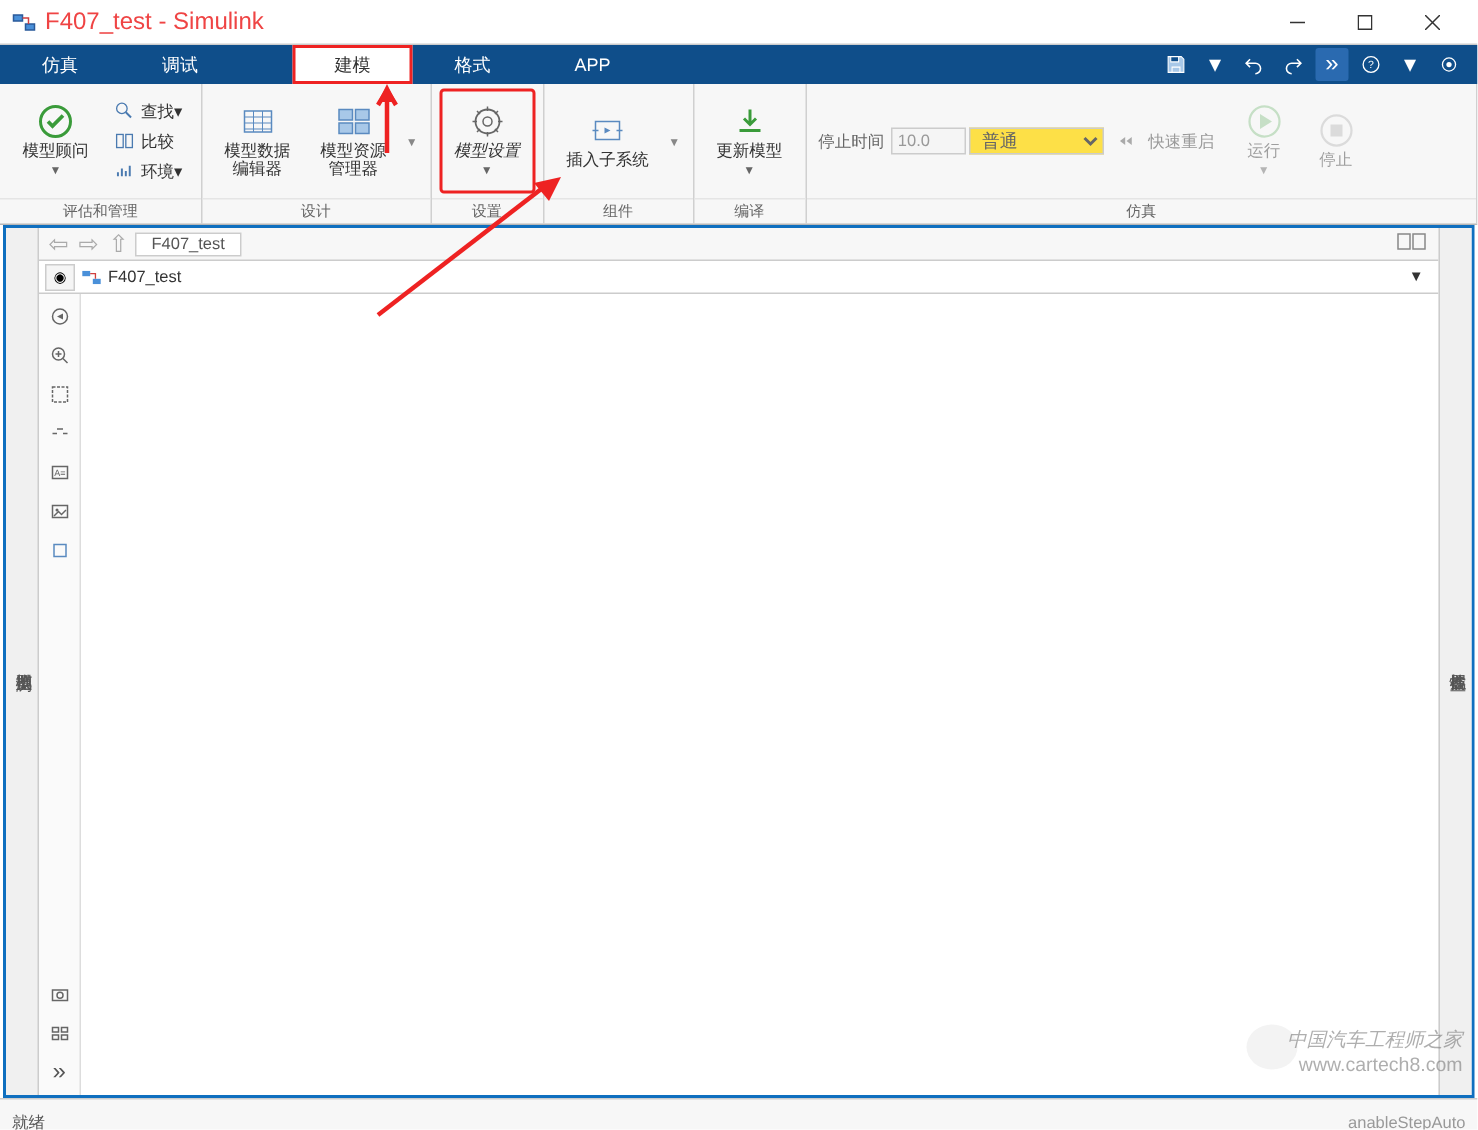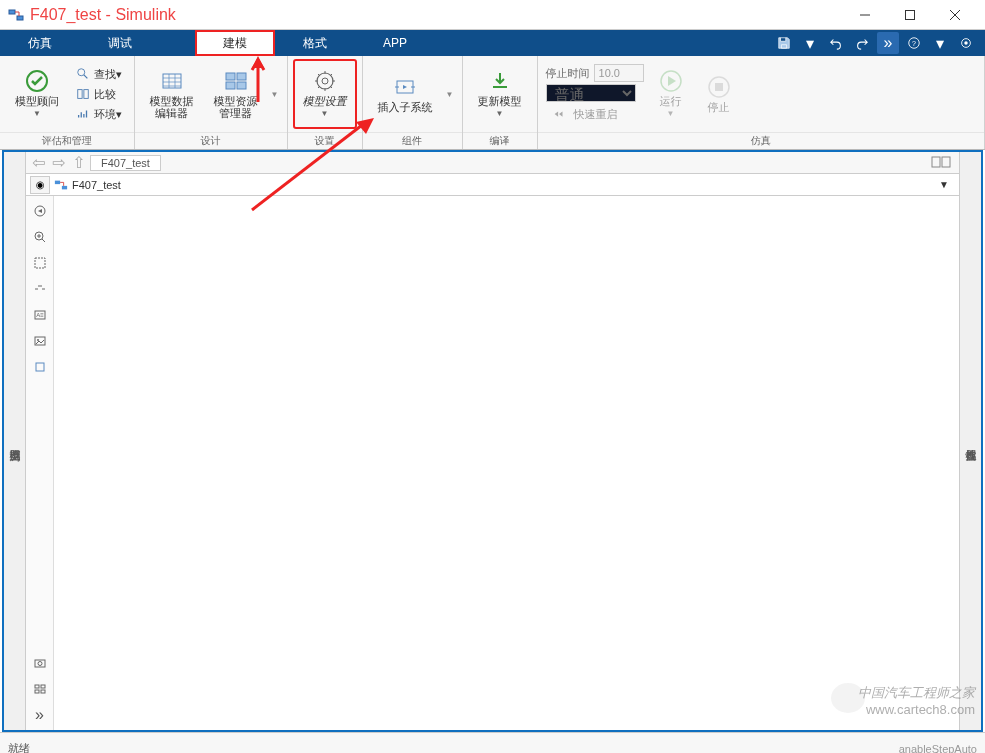--- a/index.html
+++ b/index.html
@@ -28,25 +28,25 @@
     .big-btn.highlighted { outline: 2px solid #ee2222; outline-offset: -1px; font-style: italic; }
     .big-btn.disabled { opacity: 0.45; cursor: default; }
     .big-btn svg { margin-bottom: 2px; }
     .big-btn span { text-align: center; line-height: 12px; }
     .drop-arrow { font-size: 8px; color: #666; margin-top: 1px; }
     
     .small-btn { display: flex; align-items: center; padding: 2px 6px; font-size: 11px; color: #333; cursor: pointer; height: 20px; border-radius: 2px; }
     .small-btn svg { margin-right: 4px; width: 14px; height: 14px; }
     .small-col { display: flex; flex-direction: column; gap: 0; }
     
-    .sim-controls { display: flex; flex-direction: column; gap: 2px; padding: 2px; font-size: 11px; }
+    .sim-controls { display: flex; flex-direction: row; gap: 2px; padding: 2px; font-size: 11px; }
     .sim-row { display: flex; align-items: center; gap: 4px; }
     .sim-row label { color: #666; }
     .sim-input { width: 50px; height: 18px; border: 1px solid #ccc; padding: 0 4px; font-size: 11px; background: #f5f5f5; color: #999; }
-    .sim-select { width: 90px; height: 18px; border: 1px solid #ccc; font-size: 15px; padding: 0 4px; background: #0f172a; color: #666; }
+    .sim-select { width: 90px; height: 18px; border: 1px solid #ccc; font-size: 12px; padding: 0 4px; background: #fde047; color: #666; }
     
     .splitter-btn { width: 12px; display: flex; align-items: center; justify-content: center; color: #888; cursor: pointer; font-size: 8px; }
     
     .main-area { position: relative; height: 582px; display: flex; border: 2px solid #0f6fbf; margin: 0 2px; }
     .left-sidebar, .right-sidebar { width: 22px; background: #f0f0f0; border-right: 1px solid #ccc; display: flex; align-items: center; justify-content: center; }
     .right-sidebar { border-right: none; border-left: 1px solid #ccc; }
     .vtext { writing-mode: vertical-rl; font-size: 11px; color: #555; }
     
     .canvas-wrap { flex: 1; display: flex; flex-direction: column; }
     .breadcrumb-bar { height: 22px; border-bottom: 1px solid #ccc; display: flex; align-items: center; padding: 0 4px; gap: 2px; background: #f7f7f7; }

